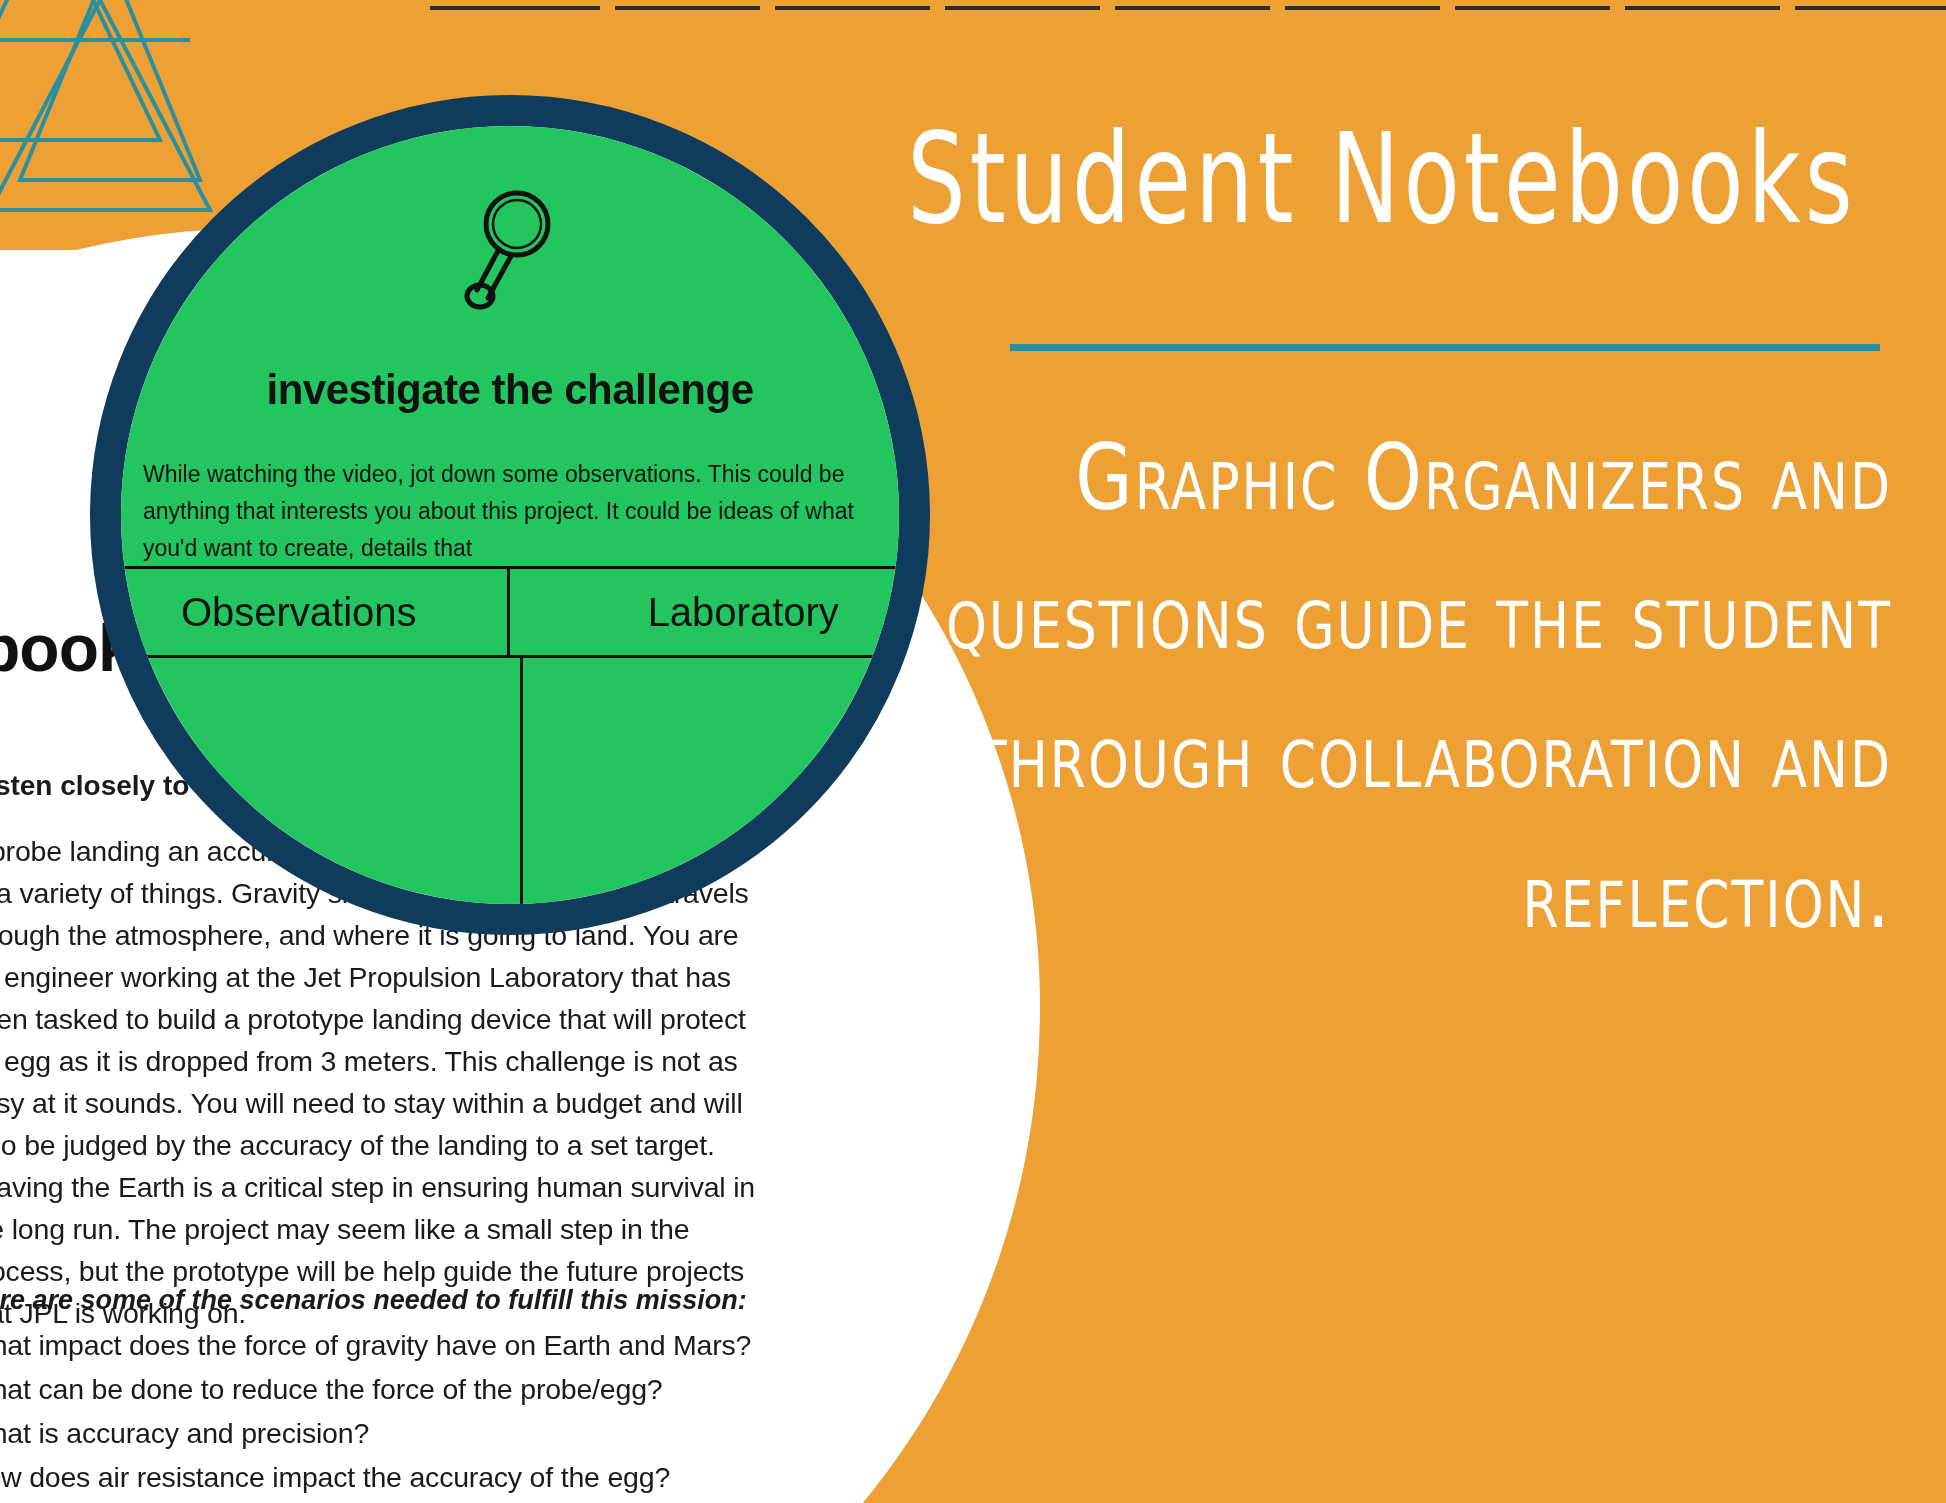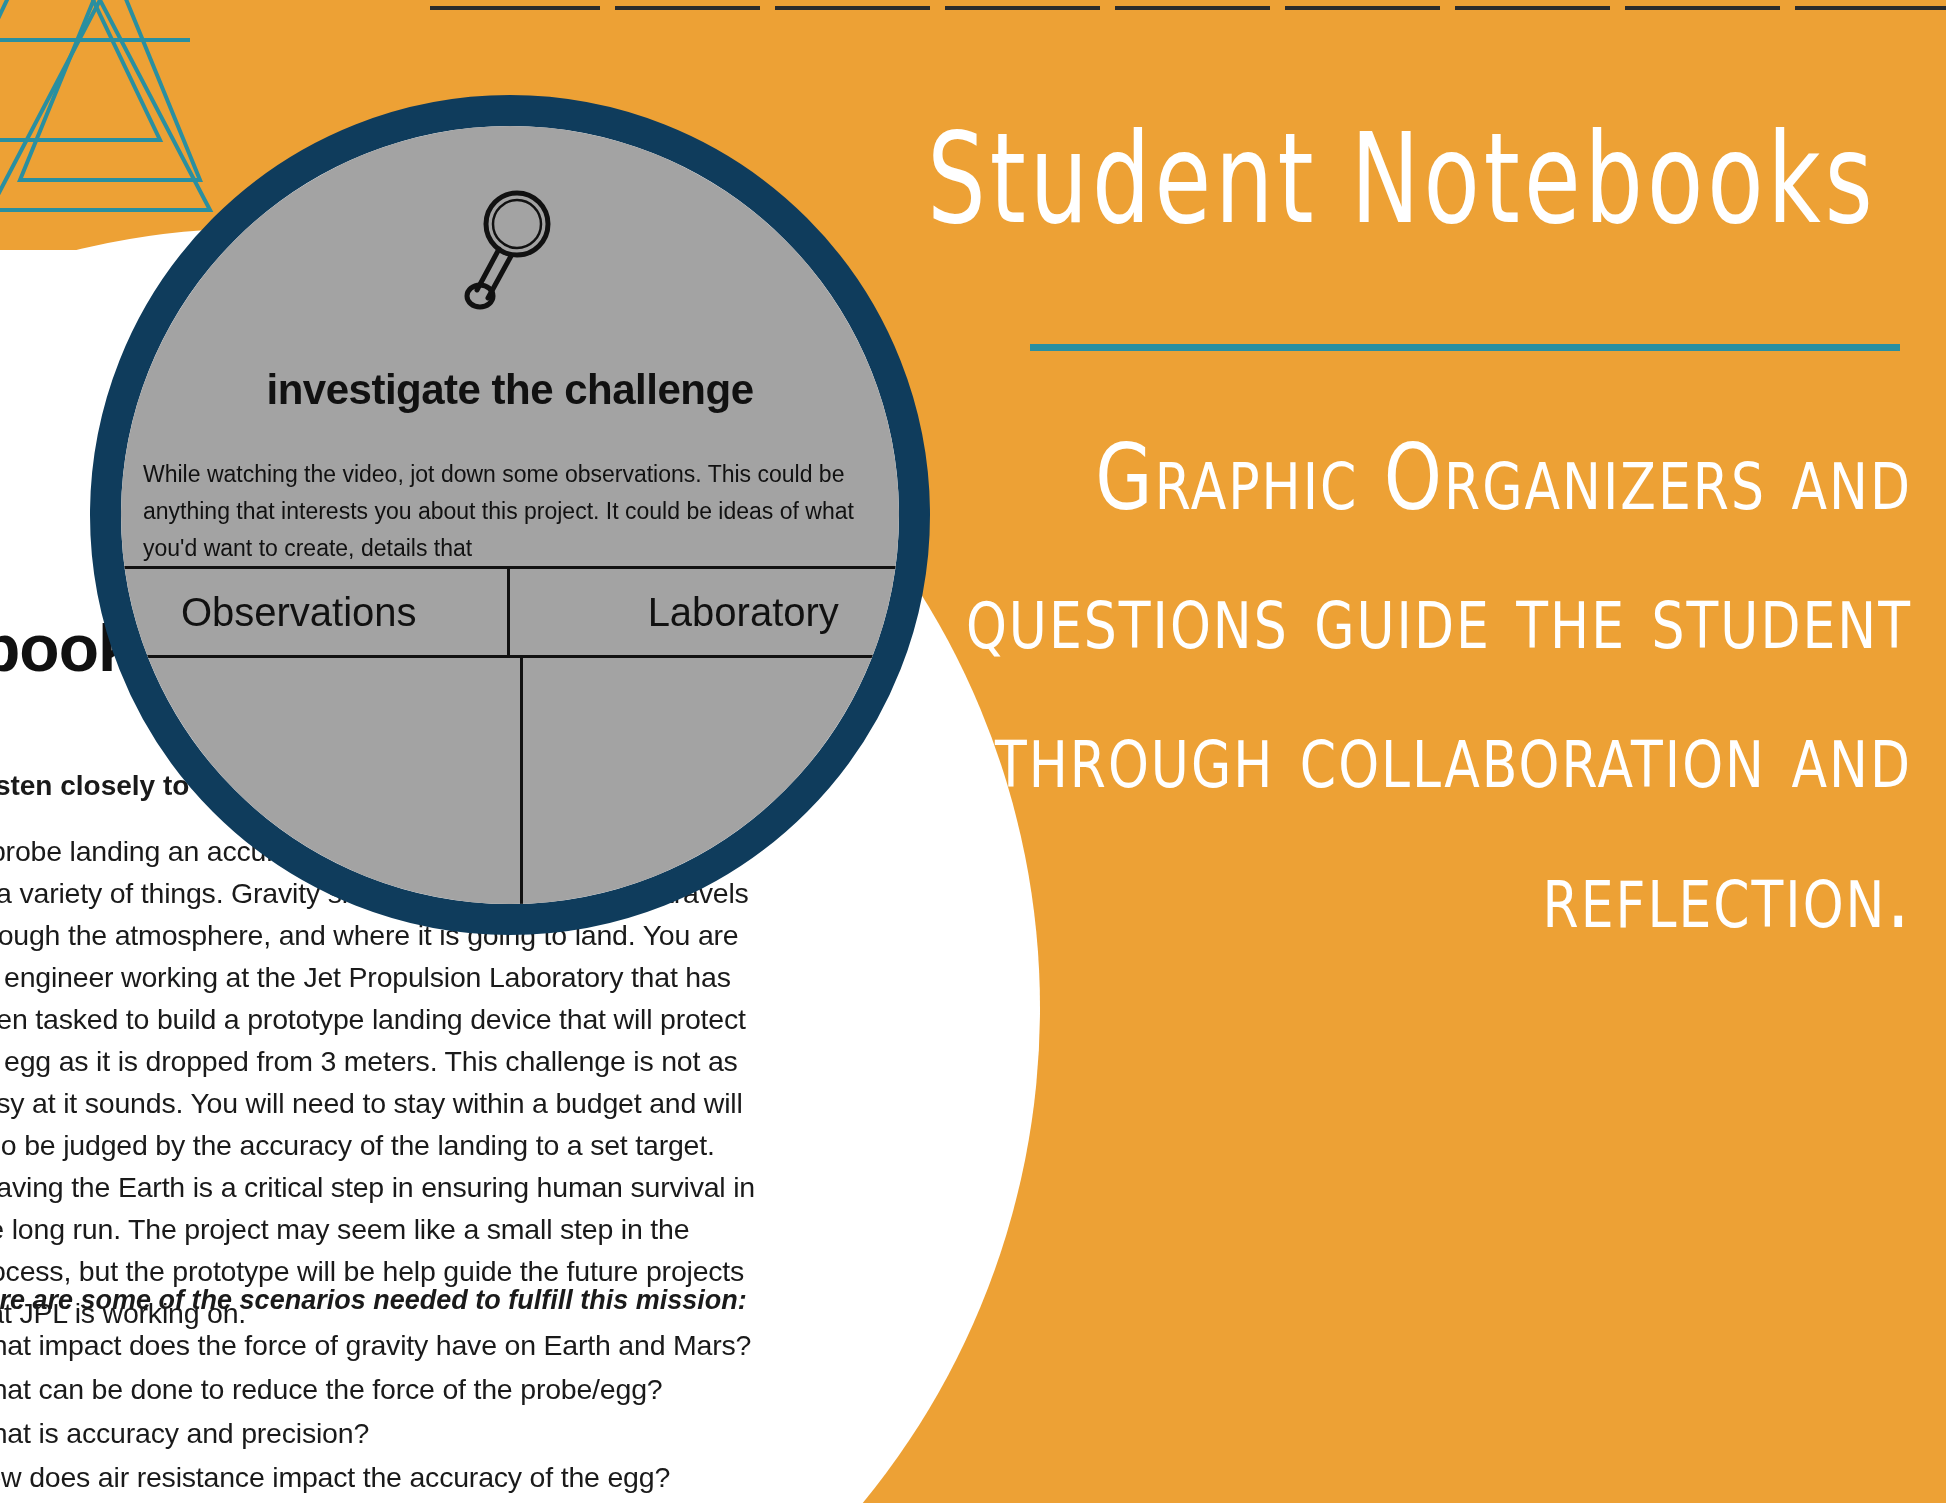--- a/index.html
+++ b/index.html
@@ -129,21 +129,21 @@
     height: 840px;
     border-radius: 50%;
     border: 31px solid #0f3c5c;
     background: #ffffff;
     overflow: hidden;
     box-sizing: border-box;
   }
   .mag-inner {
     position: absolute;
     inset: 0;
-    background: #a3a3a3;
+    background: #22c55e;
   }
   .mag-icon {
     position: absolute;
     left: 50%;
     top: 60px;
     transform: translateX(-50%);
     width: 110px;
     height: 130px;
   }
   .mag-title {
@@ -200,21 +200,21 @@
   .mag-table .cell-body {
     flex: 1;
   }
   .mag-table .cell-body.first {
     border-right: 3px solid #111;
   }
 
   
   .right-col {
     position: absolute;
-    left: 872px;
+    left: 852px;
     top: 0;
     width: 1066px;
     height: 1503px;
   }
   .headline {
     position: absolute;
     left: 20px;
     top: 118px;
     width: 1020px;
     text-align: center;

